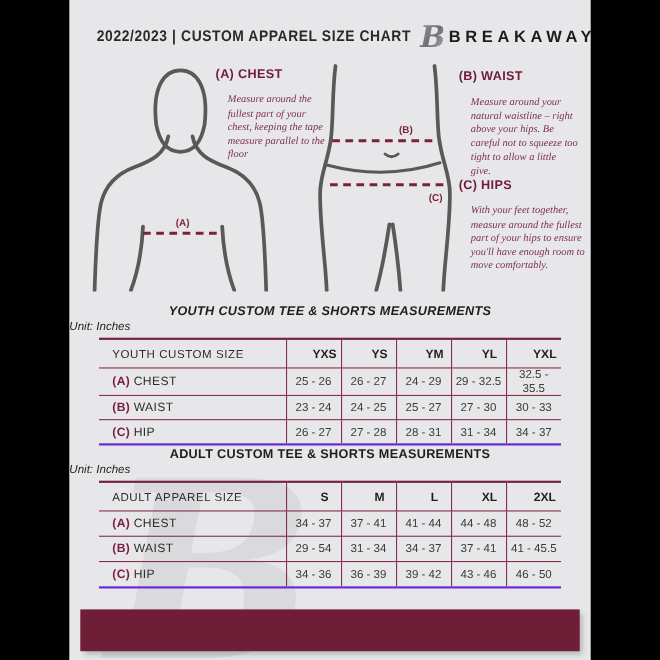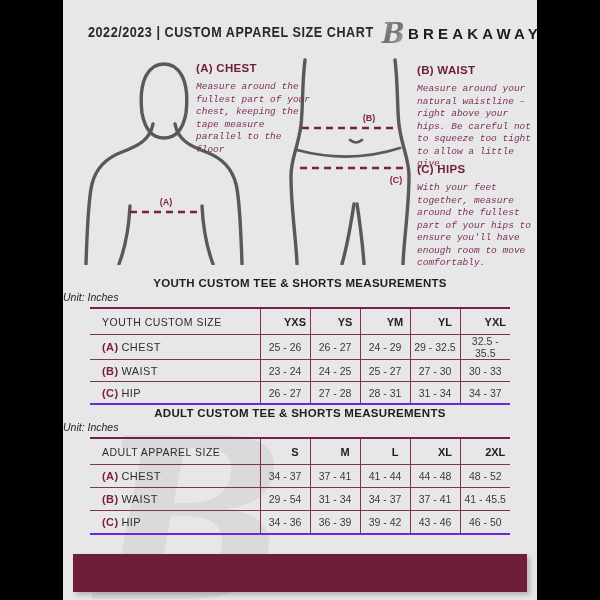--- a/index.html
+++ b/index.html
@@ -21,32 +21,32 @@
   .brand .name{font-size:15px;font-weight:700;letter-spacing:4.2px;color:#1c1c1c;margin-left:5px;}
 
   
   .fig{position:absolute;z-index:1;}
   .fig-torso{left:15px;top:58px;}
   .fig-lower{left:219px;top:58px;}
 
   
   .guide{position:absolute;z-index:2;}
   .guide h3{margin:0 0 7px 0;font-size:11.5px;font-weight:700;color:#6e1c39;letter-spacing:0.3px;}
-  .guide p{margin:0;font-size:9.5px;font-style:italic;line-height:1.32;color:#7d3150;
-    font-family:Liberation Mono, monospace;}
+  .guide p{margin:11px;font-size:9.5px;font-style:italic;line-height:1.32;color:#7d3150;
+    font-family:Liberation Serif, serif;}
   .g-chest{left:133px;top:62px;width:116px;}
   .g-waist{left:354px;top:64px;width:120px;}
   .g-hips{left:354px;top:163px;width:126px;}
 
   
   .sec-title{position:absolute;left:0;width:474px;text-align:center;font-size:11.5px;
     font-weight:700;color:#1e1e1e;letter-spacing:0.3px;z-index:2;}
   .sec-unit{position:absolute;left:0;width:474px;text-align:left;font-size:10.5px;
     font-style:italic;color:#242424;z-index:2;}
-  .t-youth-title{top:277px;} .t-youth-unit{top:291px;}
+  .t-youth-title{top:277px;font-style:italic;} .t-youth-unit{top:291px;}
   .t-adult-title{top:407px;} .t-adult-unit{top:421px;}
 
   
   .size-table{position:absolute;left:27px;width:420px;border-collapse:collapse;
     table-layout:fixed;z-index:2;}
   .tbl-youth{top:307px;} .tbl-adult{top:437px;}
   .size-table col.c0{width:170px;} .size-table col.cn{width:50px;}
   .size-table th,.size-table td{border:1.4px solid #84304e;padding:0;}
   .size-table tr>*:first-child{border-left:none;}
   .size-table tr>*:last-child{border-right:none;}

